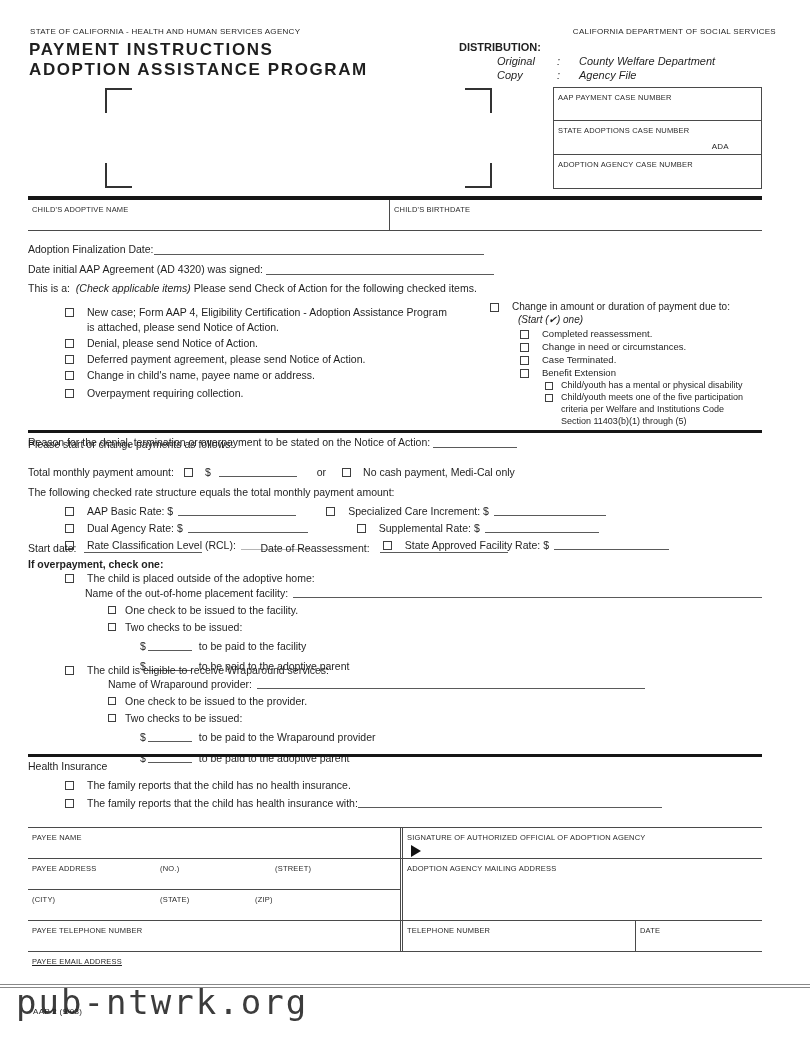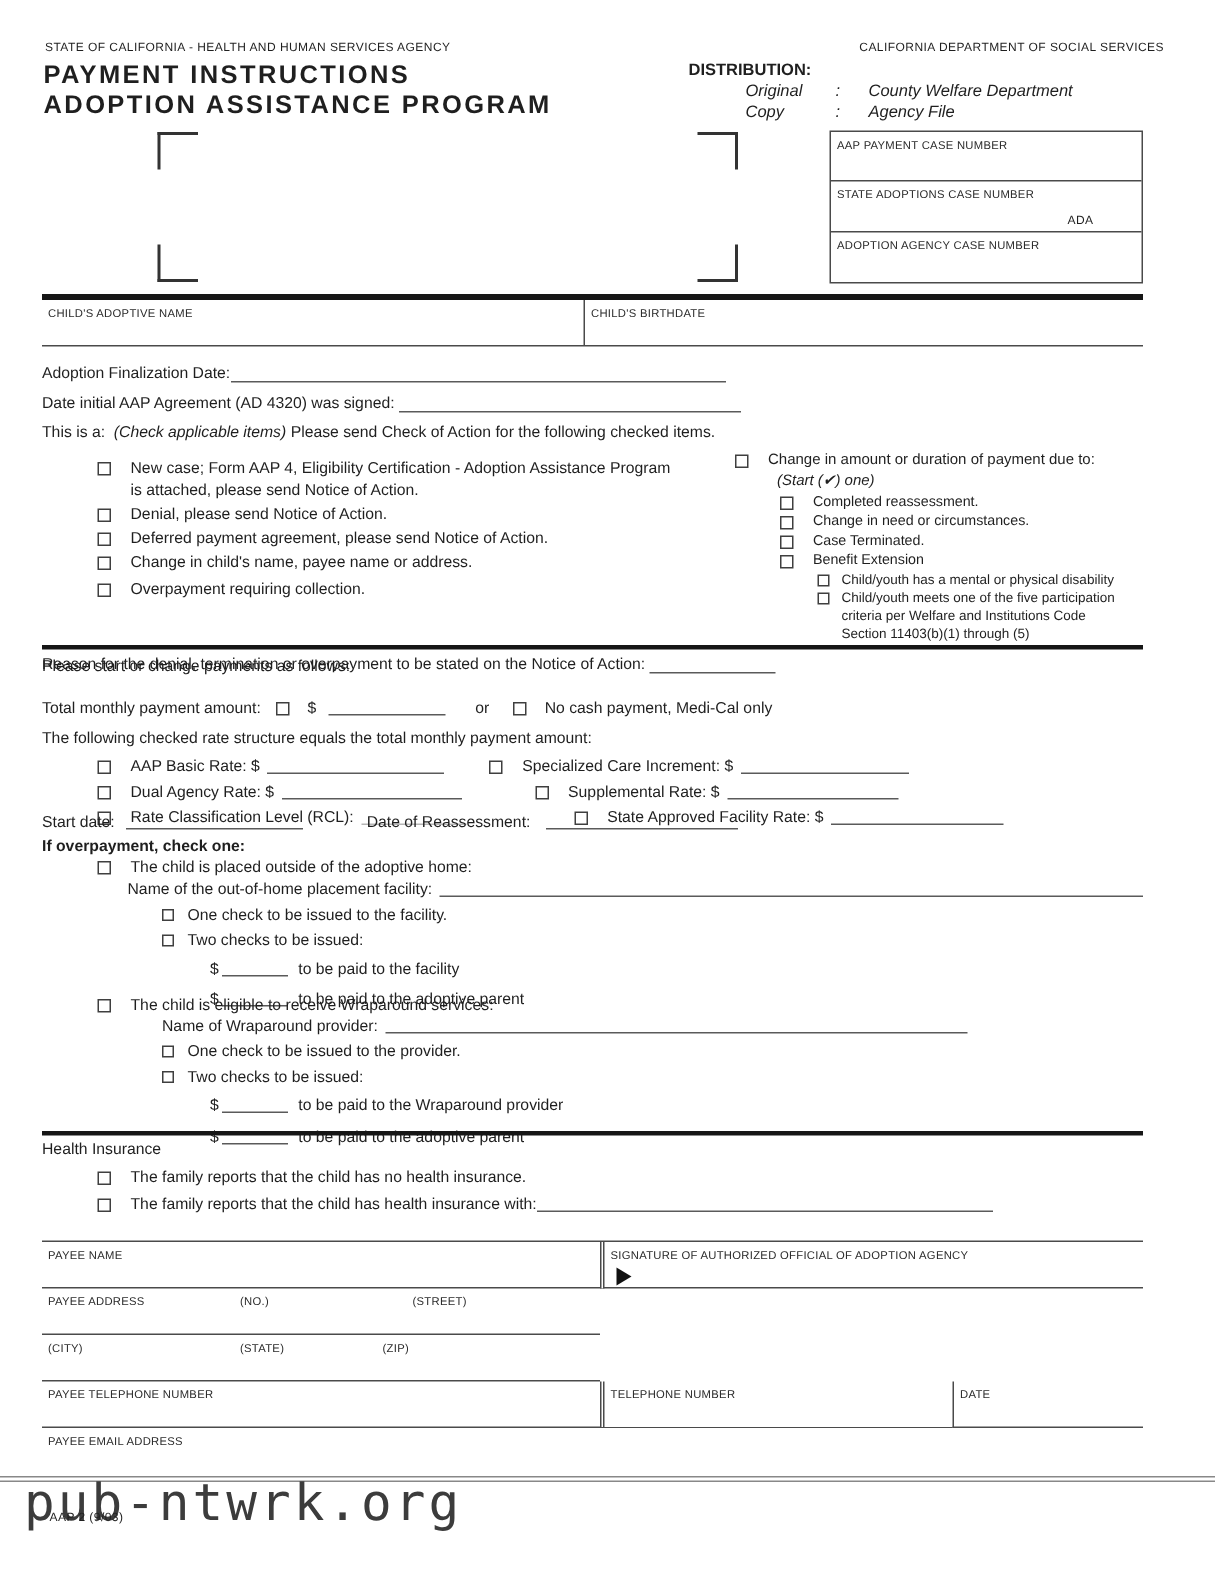--- a/index.html
+++ b/index.html
@@ -228,21 +228,21 @@
       <span class="blank light" style="width:70px; margin-left:5px;"></span>
       <span class="cb" style="margin-left:72px;"></span>
       <span class="ml13">State Approved Facility Rate: $</span>
       <span class="blank" style="width:115px; margin-left:5px;"></span>
     </div>
   </div>
 
   <div class="abs row" style="left:28px; top:542px; width:734px;">
     <span>Start date:</span>
     <span class="blank" style="width:118px; margin-left:8px;"></span>
-    <span style="margin-left:42px;text-align:right;">Date of Reassessment:</span>
+    <span style="margin-left:58px;text-align:right;">Date of Reassessment:</span>
     <span class="blank" style="width:128px; margin-left:10px;"></span>
   </div>
 
   <div class="abs b" style="left:28px; top:558px;">If overpayment, check one:</div>
 
   <div class="abs" style="left:28px; top:572px; width:734px;">
     <div class="ck">
       <span class="cb" style="margin-left:37px;"></span>
       <span class="lbl">The child is placed outside of the adoptive home:</span>
     </div>
@@ -318,33 +318,36 @@
     <div class="ptc" style="grid-column:1; grid-row:1;">
       <span class="caps">PAYEE NAME</span>
     </div>
     <div class="ptc dbl-left" style="grid-column:2 / 4; grid-row:1;">
       <span class="caps">SIGNATURE OF AUTHORIZED OFFICIAL OF ADOPTION AGENCY</span>
       <div class="arrow-right"></div>
     </div>
     <div class="ptc" style="grid-column:1; grid-row:2;">
       <span class="caps" style="display:inline-block; width:128px;">PAYEE ADDRESS</span><span class="caps" style="display:inline-block; width:115px;">(NO.)</span><span class="caps">(STREET)</span>
     </div>
+    <div class="ptc dbl-left" style="grid-column:2 / 4; grid-row:2 / 4;">
+      <span class="caps">ADOPTION AGENCY MAILING ADDRESS</span>
+    </div>
     <div class="ptc" style="grid-column:1; grid-row:3;">
       <span class="caps" style="display:inline-block; width:128px;">(CITY)</span><span class="caps" style="display:inline-block; width:95px;">(STATE)</span><span class="caps">(ZIP)</span>
     </div>
     <div class="ptc" style="grid-column:1; grid-row:4;">
       <span class="caps">PAYEE TELEPHONE NUMBER</span>
     </div>
     <div class="ptc dbl-left" style="grid-column:2; grid-row:4;">
       <span class="caps">TELEPHONE NUMBER</span>
     </div>
     <div class="ptc" style="grid-column:3; grid-row:4; border-left:1px solid #4a4a4a;">
       <span class="caps">DATE</span>
     </div>
-    <div class="ptc" style="grid-column:1 / 4; grid-row:5; border-bottom:none;">
+    <div class="ptc" style="grid-column:1 / 4; grid-row:5; border-bottom:none;text-decoration:underline;">
       <span class="caps">PAYEE EMAIL ADDRESS</span>
     </div>
   </div>
 
   <div class="dbl-rule"></div>
   <div class="watermark">pub-ntwrk.org</div>
   <div class="abs tiny" style="left:33px; top:1007px;">AAP 2 (9/03)</div>
 
 </div>
 

